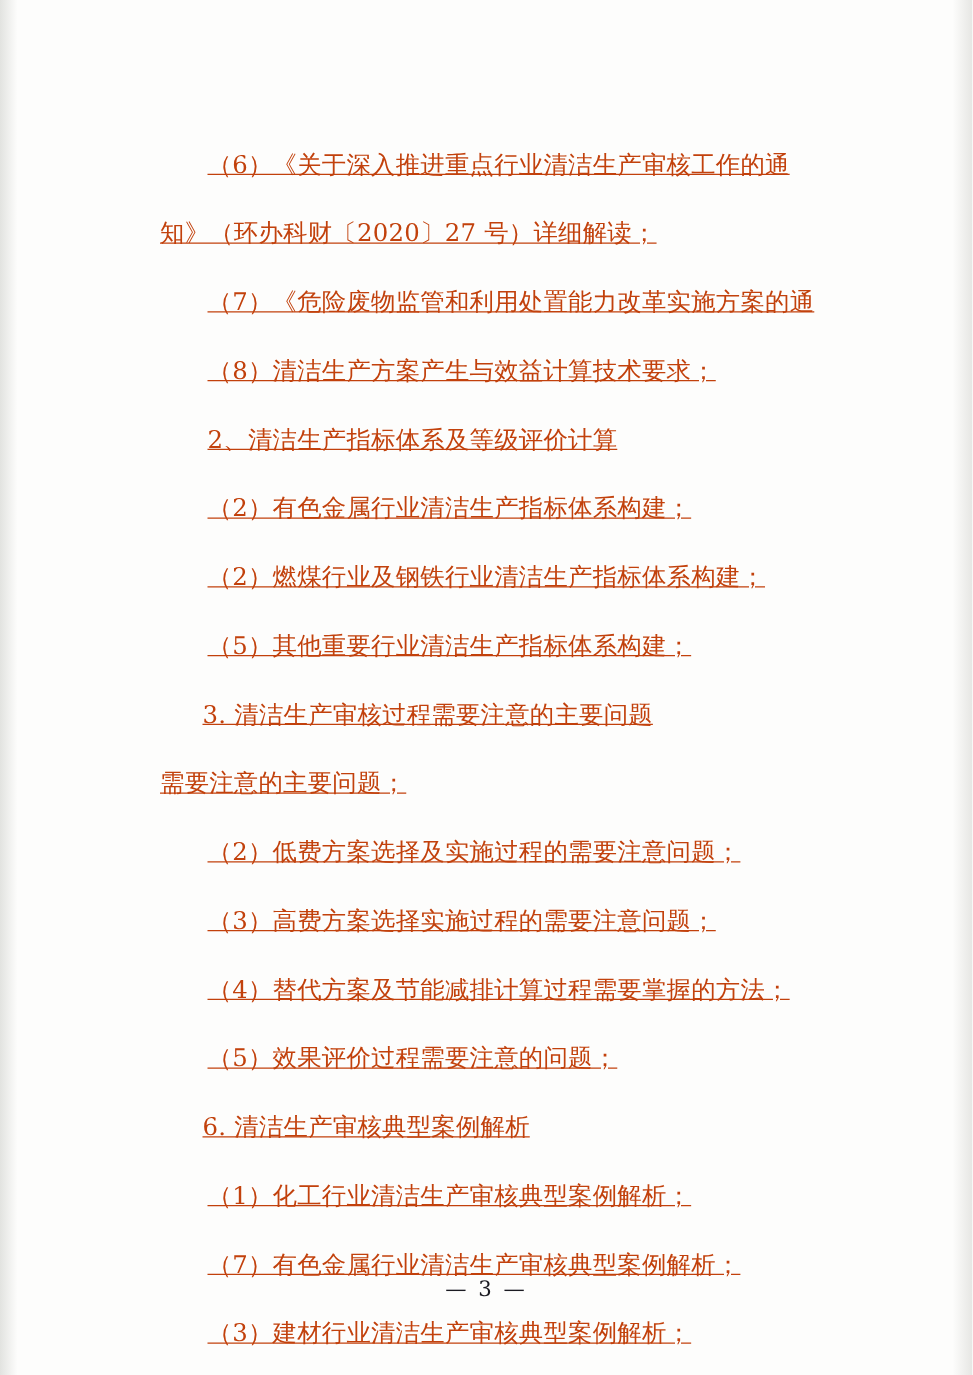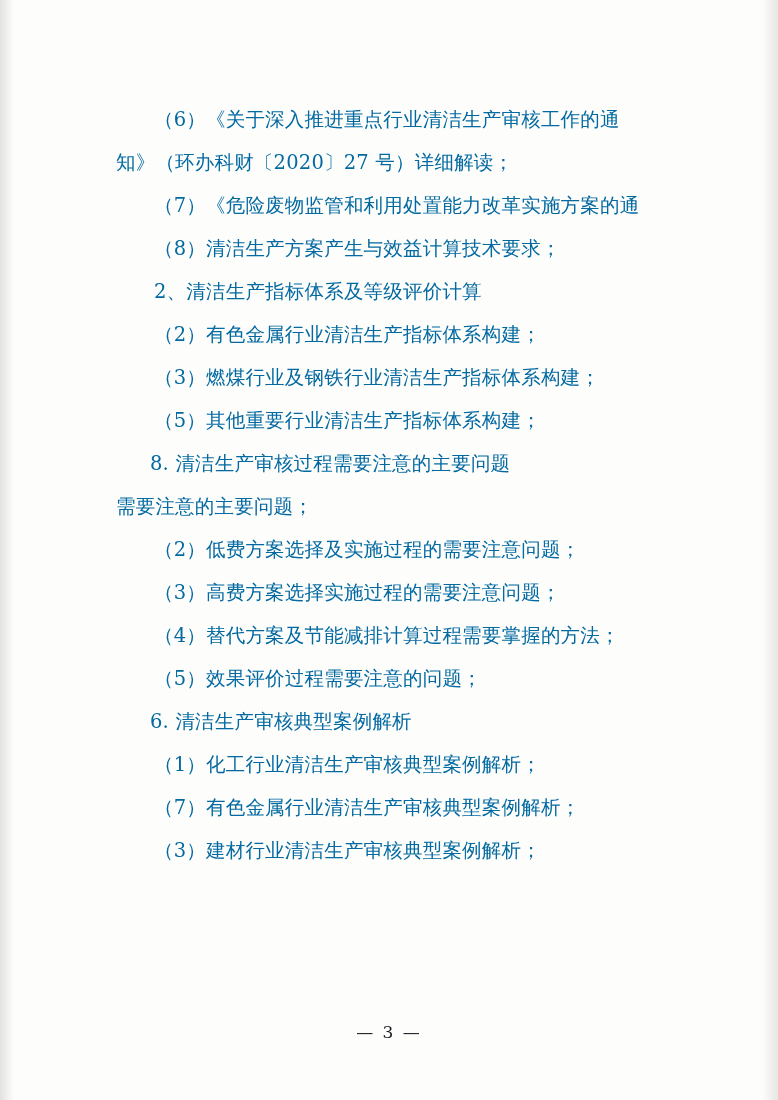--- a/index.html
+++ b/index.html
@@ -38,27 +38,28 @@
     background: linear-gradient(to left, #e6e6e3, rgba(255,255,255,0));
     pointer-events: none;
   }
   .body-area {
     position: absolute;
     left: 112px;
     top: 96px;
     width: 565px;
   }
   p.line {
-    margin: 4px;
+    margin: 16px;
     font-size: 19.5px;
     line-height: 39px;
     letter-spacing: 0.2px;
-    color: #0369a1;
+    color: #c2410c;
     white-space: pre-wrap;
     word-break: break-all;
+    text-decoration: underline;
   }
   p.indent {
     text-indent: 38px;
   }
   p.indent-small {
     text-indent: 34px;
   }
   p.noindent {
     text-indent: 0;
   }
@@ -79,23 +80,23 @@
 
 <div class="page">
 
   <div class="body-area">
     <p class="line indent">（6）《关于深入推进重点行业清洁生产审核工作的通</p>
     <p class="line noindent">知》（环办科财〔2020〕27 号）详细解读；</p>
     <p class="line indent">（7）《危险废物监管和利用处置能力改革实施方案的通</p>
     <p class="line indent">（8）清洁生产方案产生与效益计算技术要求；</p>
     <p class="line indent">2、清洁生产指标体系及等级评价计算</p>
     <p class="line indent">（2）有色金属行业清洁生产指标体系构建；</p>
-    <p class="line indent">（3）燃煤行业及钢铁行业清洁生产指标体系构建；</p>
+    <p class="line indent">（2）燃煤行业及钢铁行业清洁生产指标体系构建；</p>
     <p class="line indent">（5）其他重要行业清洁生产指标体系构建；</p>
-    <p class="line indent-small">8. 清洁生产审核过程需要注意的主要问题</p>
+    <p class="line indent-small">3. 清洁生产审核过程需要注意的主要问题</p>
     <p class="line noindent">需要注意的主要问题；</p>
     <p class="line indent">（2）低费方案选择及实施过程的需要注意问题；</p>
     <p class="line indent">（3）高费方案选择实施过程的需要注意问题；</p>
     <p class="line indent">（4）替代方案及节能减排计算过程需要掌握的方法；</p>
     <p class="line indent">（5）效果评价过程需要注意的问题；</p>
     <p class="line indent-small">6. 清洁生产审核典型案例解析</p>
     <p class="line indent">（1）化工行业清洁生产审核典型案例解析；</p>
     <p class="line indent">（7）有色金属行业清洁生产审核典型案例解析；</p>
     <p class="line indent">（3）建材行业清洁生产审核典型案例解析；</p>
   </div>

